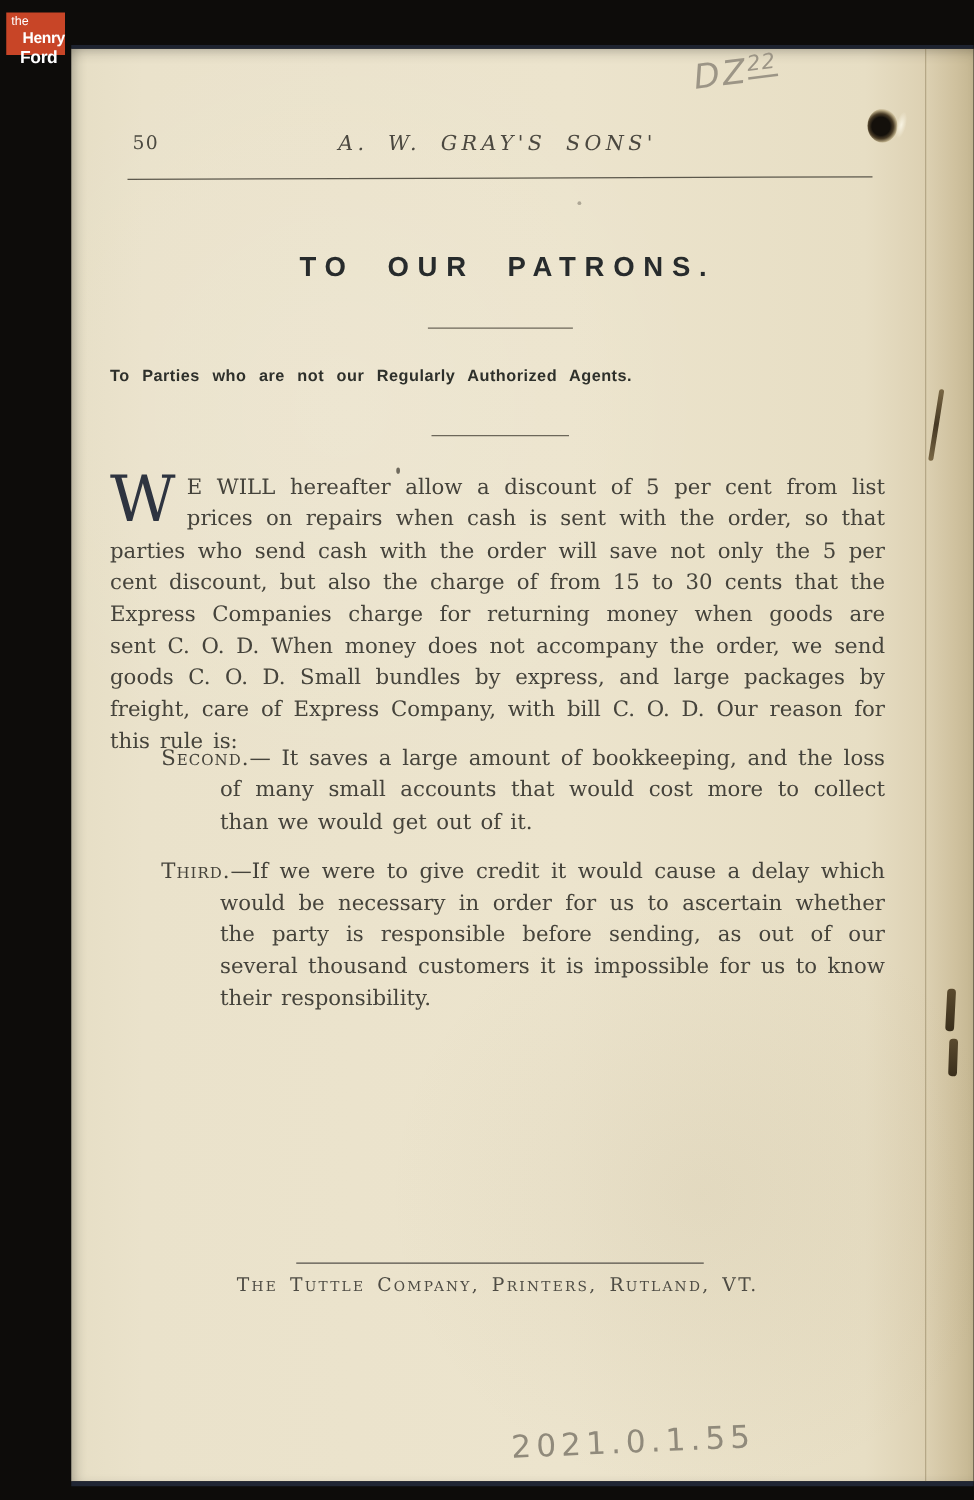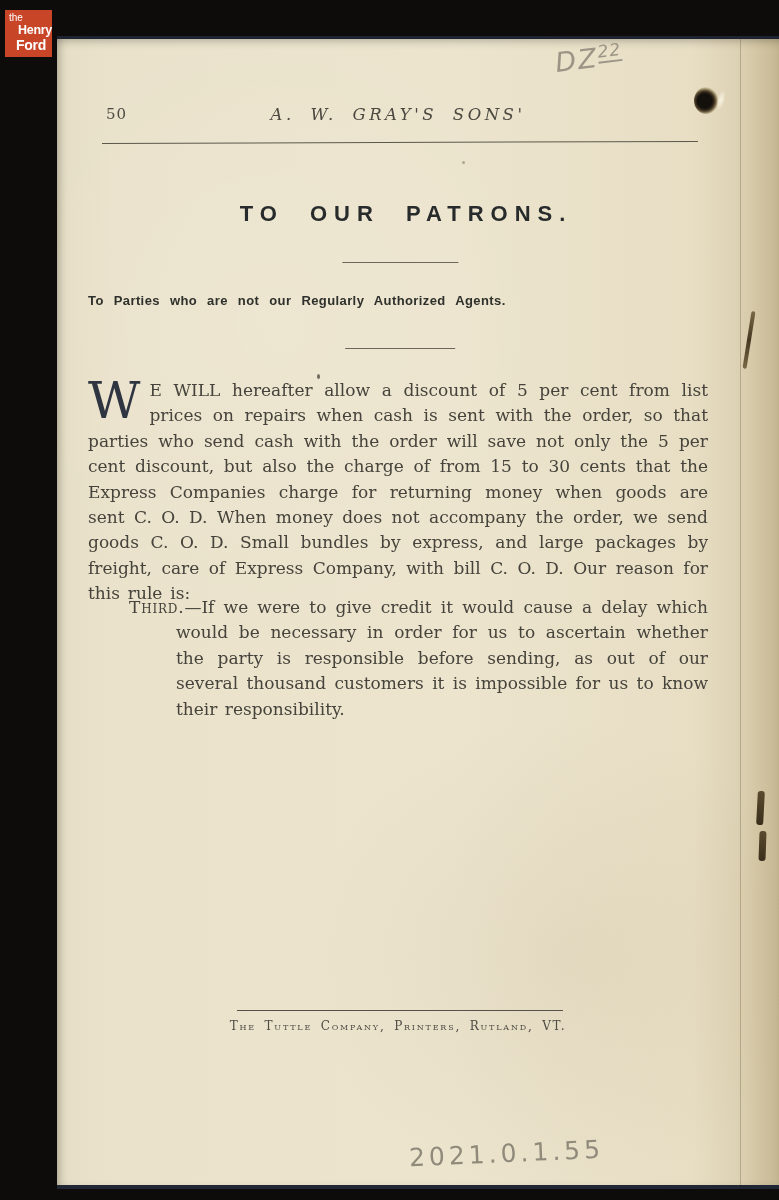--- a/index.html
+++ b/index.html
@@ -3,21 +3,21 @@
 <meta charset="utf-8">
 <style>
   html,body{margin:0;padding:0;}
   body{
     width:779px;height:1200px;position:relative;overflow:hidden;
     background:#0d0c0a;
     font-family:"DejaVu Serif", serif;
   }
   
   .hf-logo{
-    position:absolute;left:5px;top:10px;width:47px;height:47px;
+    position:absolute;left:5px;top:10px;width:47px;height:34px;
     background:#c84527;color:#fff;
     font-family:"Liberation Sans", sans-serif;
     padding:2px 0 0 4px;box-sizing:border-box;line-height:1;
   }
   .hf-the{font-size:10px;font-weight:400;display:block;margin:1px 0 0 0;}
   .hf-henry{font-size:12.5px;font-weight:700;display:block;margin:1px 0 0 9px;letter-spacing:-0.3px;}
   .hf-ford{font-size:14px;font-weight:700;display:block;margin:1px 0 0 7px;letter-spacing:-0.3px;}
   
   .paper{
     position:absolute;left:57px;top:36px;width:722px;height:1146px;
@@ -84,21 +84,21 @@
   .dropcap{
     float:left;font-size:51px;line-height:40px;padding:3px 9px 0 0;
     color:#2e3440;font-weight:400;
   }
   .reasons{position:absolute;left:0;top:556px;width:620px;font-size:17px;line-height:25.4px;color:#45433b;}
   .reason{padding-left:88px;text-indent:-47px;text-align:justify;word-spacing:2px;margin-bottom:14px;}
   .reason-label{font-variant:small-caps;letter-spacing:0.8px;}
   .printer-rule{position:absolute;left:149px;top:971px;width:326px;height:1.2px;background:#55514a;}
   .printer-line{
     position:absolute;left:0;right:0;top:980px;text-align:center;
-    font-size:12px;letter-spacing:1.8px;word-spacing:3px;color:#4e4c44;font-variant:small-caps;
+    font-size:15px;letter-spacing:1.8px;word-spacing:3px;color:#4e4c44;font-variant:small-caps;
   }
 </style>
 </head>
 <body>
 
 <div class="hf-logo">
   <span class="hf-the">the</span>
   <span class="hf-henry">Henry</span>
   <span class="hf-ford">Ford</span>
 </div>
@@ -128,20 +128,23 @@
 
     <div class="subtitle">To Parties who are not our Regularly Authorized Agents.</div>
     <div class="rule-short rs2"></div>
 
     <div class="intro">
       <span class="dropcap">W</span><span>E WILL hereafter allow a discount of 5 per cent from list prices on repairs when cash is sent with the order, so that parties who send cash with the order will save not only the 5 per cent discount, but also the charge of from 15 to 30 cents that the Express Companies charge for returning money when goods are sent C. O. D. When money does not accompany the order, we send goods C. O. D. Small bundles by express, and large packages by freight, care of Express Company, with bill C. O. D.  Our reason for this rule is:</span>
     </div>
 
     <div class="reasons">
       <div class="reason">
+        <span class="reason-label">Second.</span><span>— It saves a large amount of bookkeeping, and the loss of many small accounts that would cost more to collect than we would get out of it.</span>
+      </div>
+      <div class="reason">
         <span class="reason-label">Third.</span><span>—If we were to give credit it would cause a delay which would be necessary in order for us to ascertain whether the party is responsible before sending, as out of our several thousand customers it is impossible for us to know their responsibility.</span>
       </div>
     </div>
 
     <div class="printer-rule"></div>
     <div class="printer-line">The Tuttle Company, Printers, Rutland, VT.</div>
   </div>
 
   <div class="acc-num">2021.0.1.55</div>
 </div>

